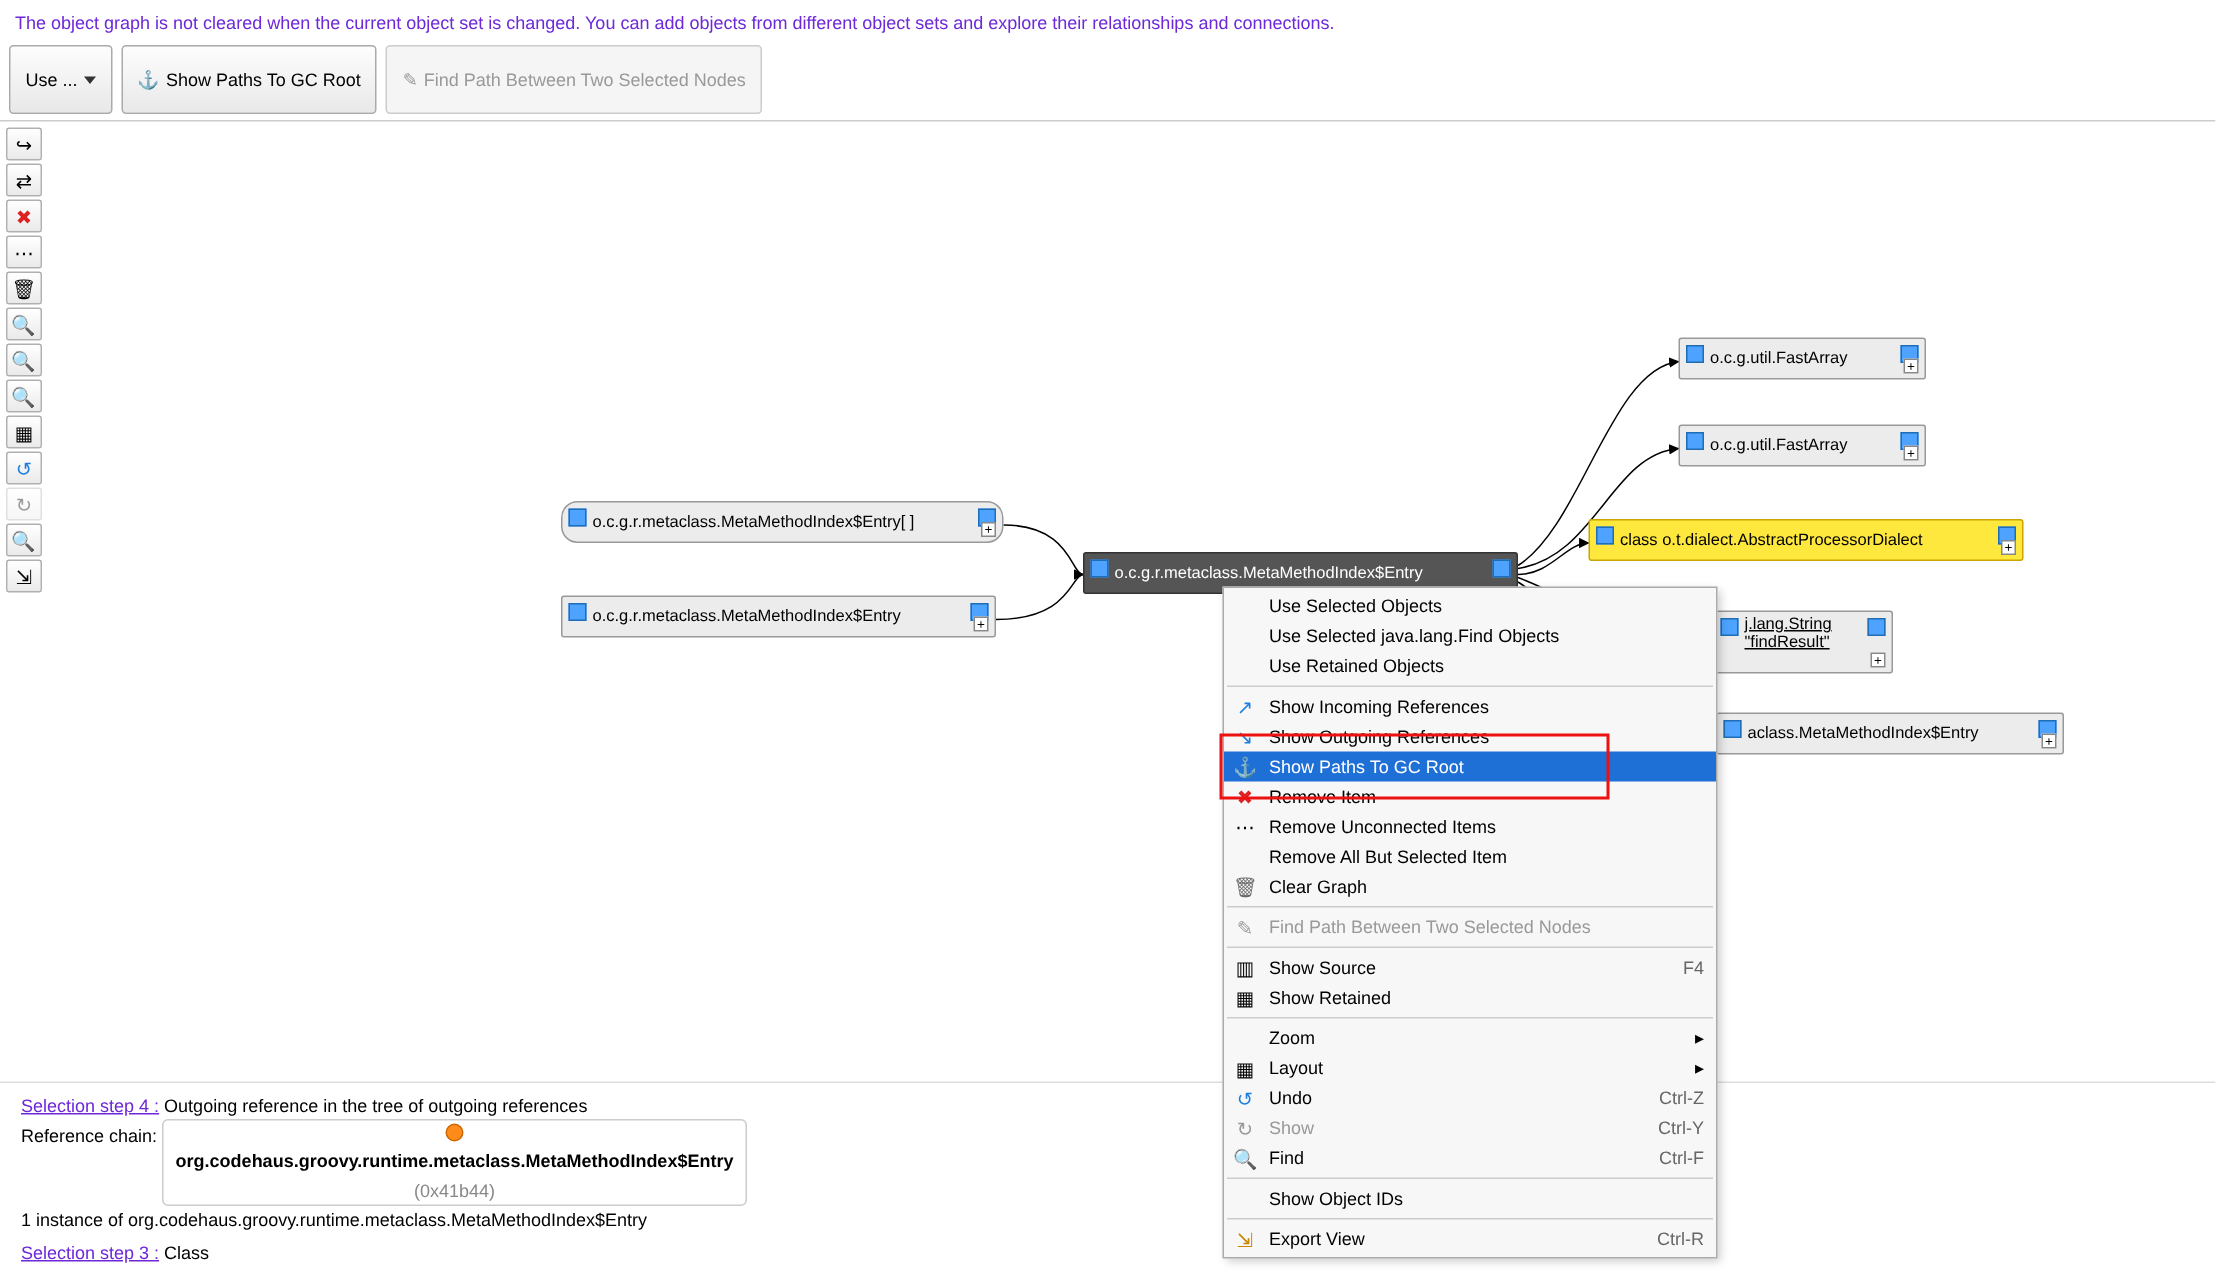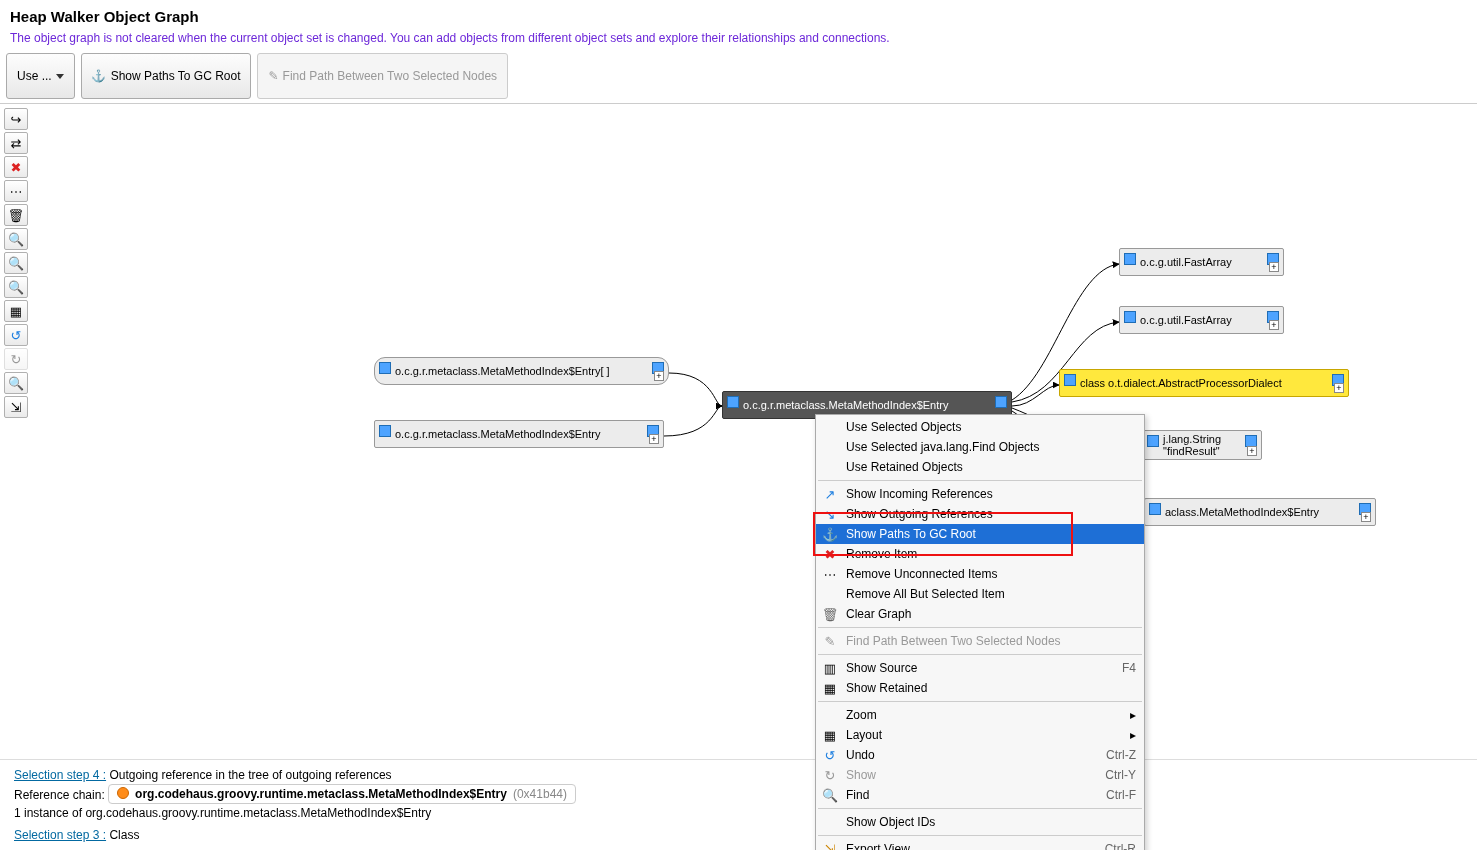--- a/index.html
+++ b/index.html
@@ -16,46 +16,45 @@
 .side-toolbar .tbtn { width: 24px; height: 22px; border: 1px solid #b0b0b0; border-radius: 2px; background: linear-gradient(#fff,#eaeaea); display:flex; align-items:center; justify-content:center; cursor:pointer; font-size: 13px; }
 .side-toolbar .tbtn.disabled { opacity: 0.4; cursor: default; }
 .canvas { position: absolute; left: 34px; right: 0; top: 0; bottom: 0; }
 .canvas svg { position: absolute; left:0; top:0; width:100%; height:100%; pointer-events:none; }
 .node { position: absolute; background: #ececec; border: 1px solid #999; border-radius: 2px; padding: 4px 20px 4px 20px; font-size: 11px; display:flex; align-items:center; min-height: 28px; }
 .node .nicon-l { position:absolute; left:4px; top:4px; width:12px; height:12px; background:#4da3ff; border:1px solid #1f6db5; }
 .node .nicon-r { position:absolute; right:4px; top:4px; width:12px; height:12px; background:#4da3ff; border:1px solid #1f6db5; }
 .node .nexp { position:absolute; right:4px; bottom:3px; font-size:9px; background:#fff; border:1px solid #888; width:10px; height:10px; line-height:8px; text-align:center; }
 .node.selected { background:#555; color:#fff; border-color:#333; }
 .node.highlight { background:#ffe83d; border-color:#c7a600; }
-.node.multi { line-height:1.1; padding-top:2px; padding-bottom:2px; }
+.node.multi { line-height:1.1; padding-top:2px; padding-bottom:14px;text-decoration:underline; }
 .context-menu { position:absolute; background:#f7f7f7; border:1px solid #aaa; box-shadow: 2px 2px 6px rgba(0,0,0,0.2); width: 330px; font-size:12px; padding: 2px 0; z-index: 50; }
 .context-menu .item { display:flex; align-items:center; padding: 3px 8px 3px 30px; position:relative; cursor:default; }
 .context-menu .item .micon { position:absolute; left:6px; width:16px; text-align:center; font-size:13px; }
 .context-menu .item .kb { margin-left:auto; color:#666; }
 .context-menu .item.sel { background:#1e6fd6; color:#fff; }
 .context-menu .item.disabled { color:#999; }
 .context-menu .sep { height:1px; background:#ccc; margin:3px 2px; }
 .context-menu .submenu-arrow { margin-left:auto; }
 .redbox { position:absolute; border:2px solid #e11; pointer-events:none; z-index:60; }
 .footer { position:absolute; bottom:0; left:0; right:0; padding: 6px 14px; font-size:12px; border-top: 1px solid #ddd; background:#fff; }
 .footer .line { margin: 2px 0; }
-.footer a { color:#0369a1; text-decoration: underline; }
-.footer .chip { display:inline-flex; gap:6px; border:1px solid #ccc; border-radius:4px; padding:2px 8px; }
+.footer a { color:#6d28d9; text-decoration: underline; }
+.footer .chip { display:inline-flex; align-items:center; gap:6px; border:1px solid #ccc; border-radius:4px; padding:2px 8px;flex-direction:column; }
 .footer .orange-dot { width:12px; height:12px; border-radius:50%; background:#ff8c1a; border:1px solid #cc6600; display:inline-block; }
 .footer .hex { color:#888; }
 .micon.blue-in { color:#1e7fe0; } .micon.blue-out { color:#1e7fe0; }
 .micon.anchor { color:#555; } .micon.red { color:#d22; } .micon.trash { color:#666; }
 .micon.undo { color:#1e7fe0; } .micon.redo { color:#999; } .micon.mag { color:#555; }
 .micon.export { color:#cc8400; }
 </style>
 </head>
 <body>
 
 <div class="header">
-  <h1>Heap Walker Object Graph</h1>
   <p>The object graph is not cleared when the current object set is changed. You can add objects from different object sets and explore their relationships and connections.</p>
 </div>
 
 <div class="toolbar-top">
   <button class="btn">
     <span>Use ...</span>
     <span class="caret-down"></span>
   </button>
   <button class="btn">
     <span>⚓</span>

